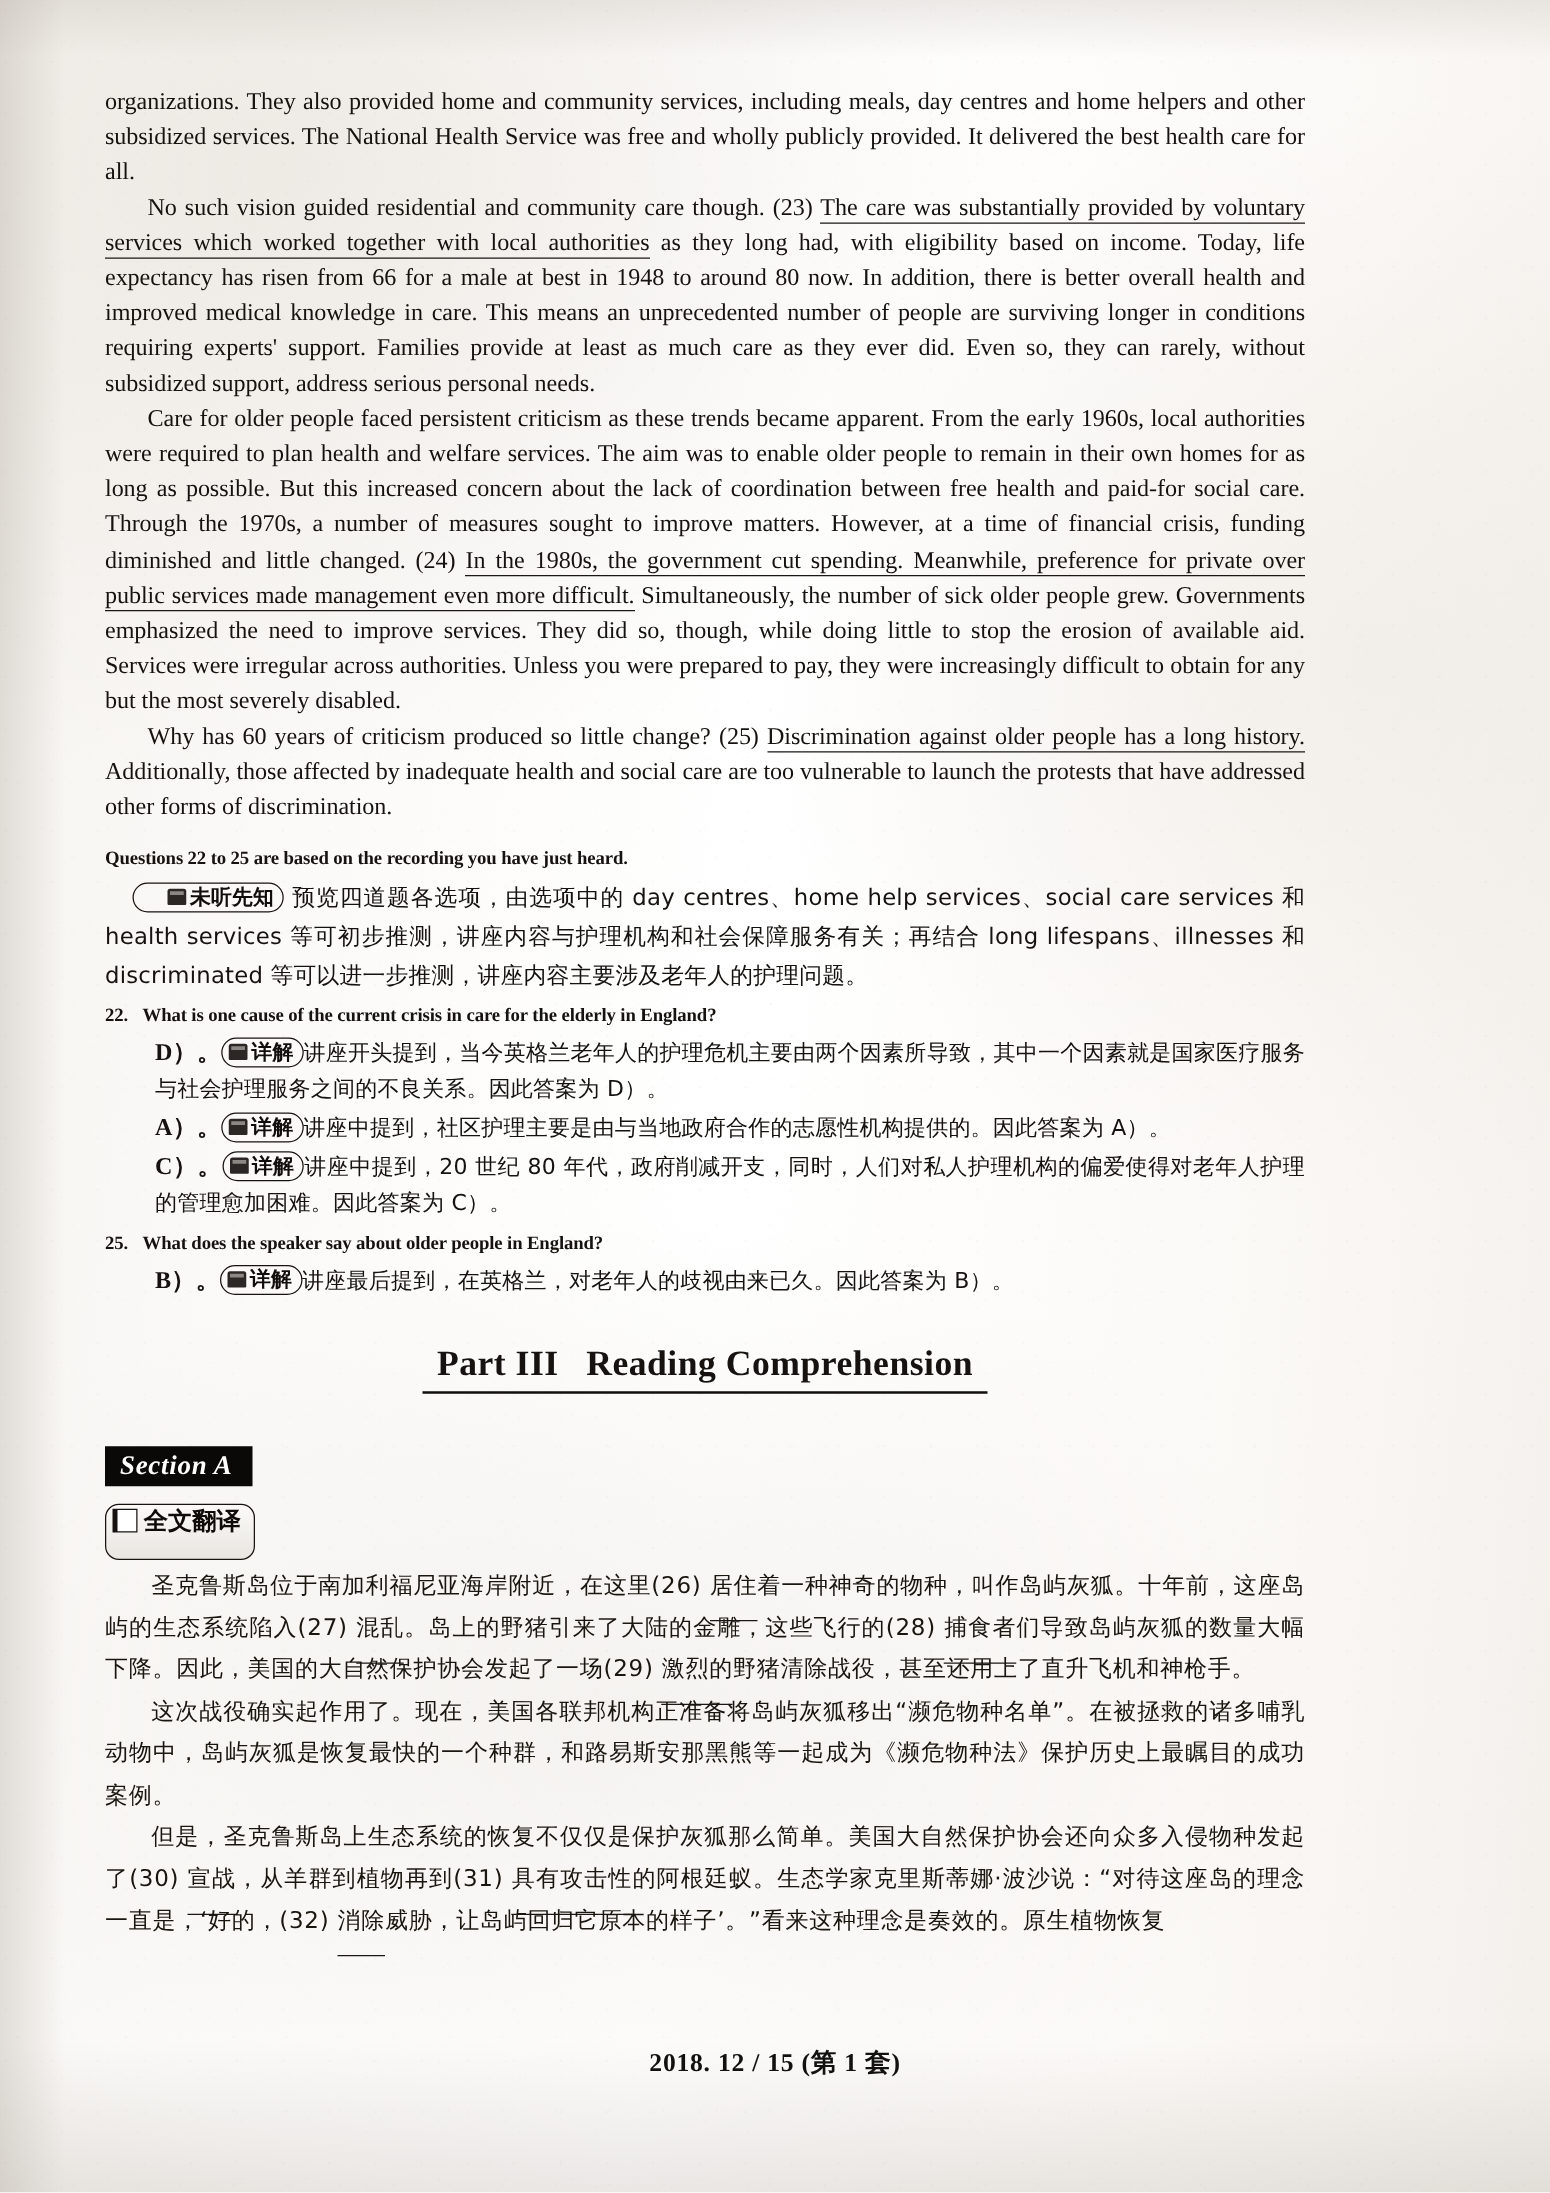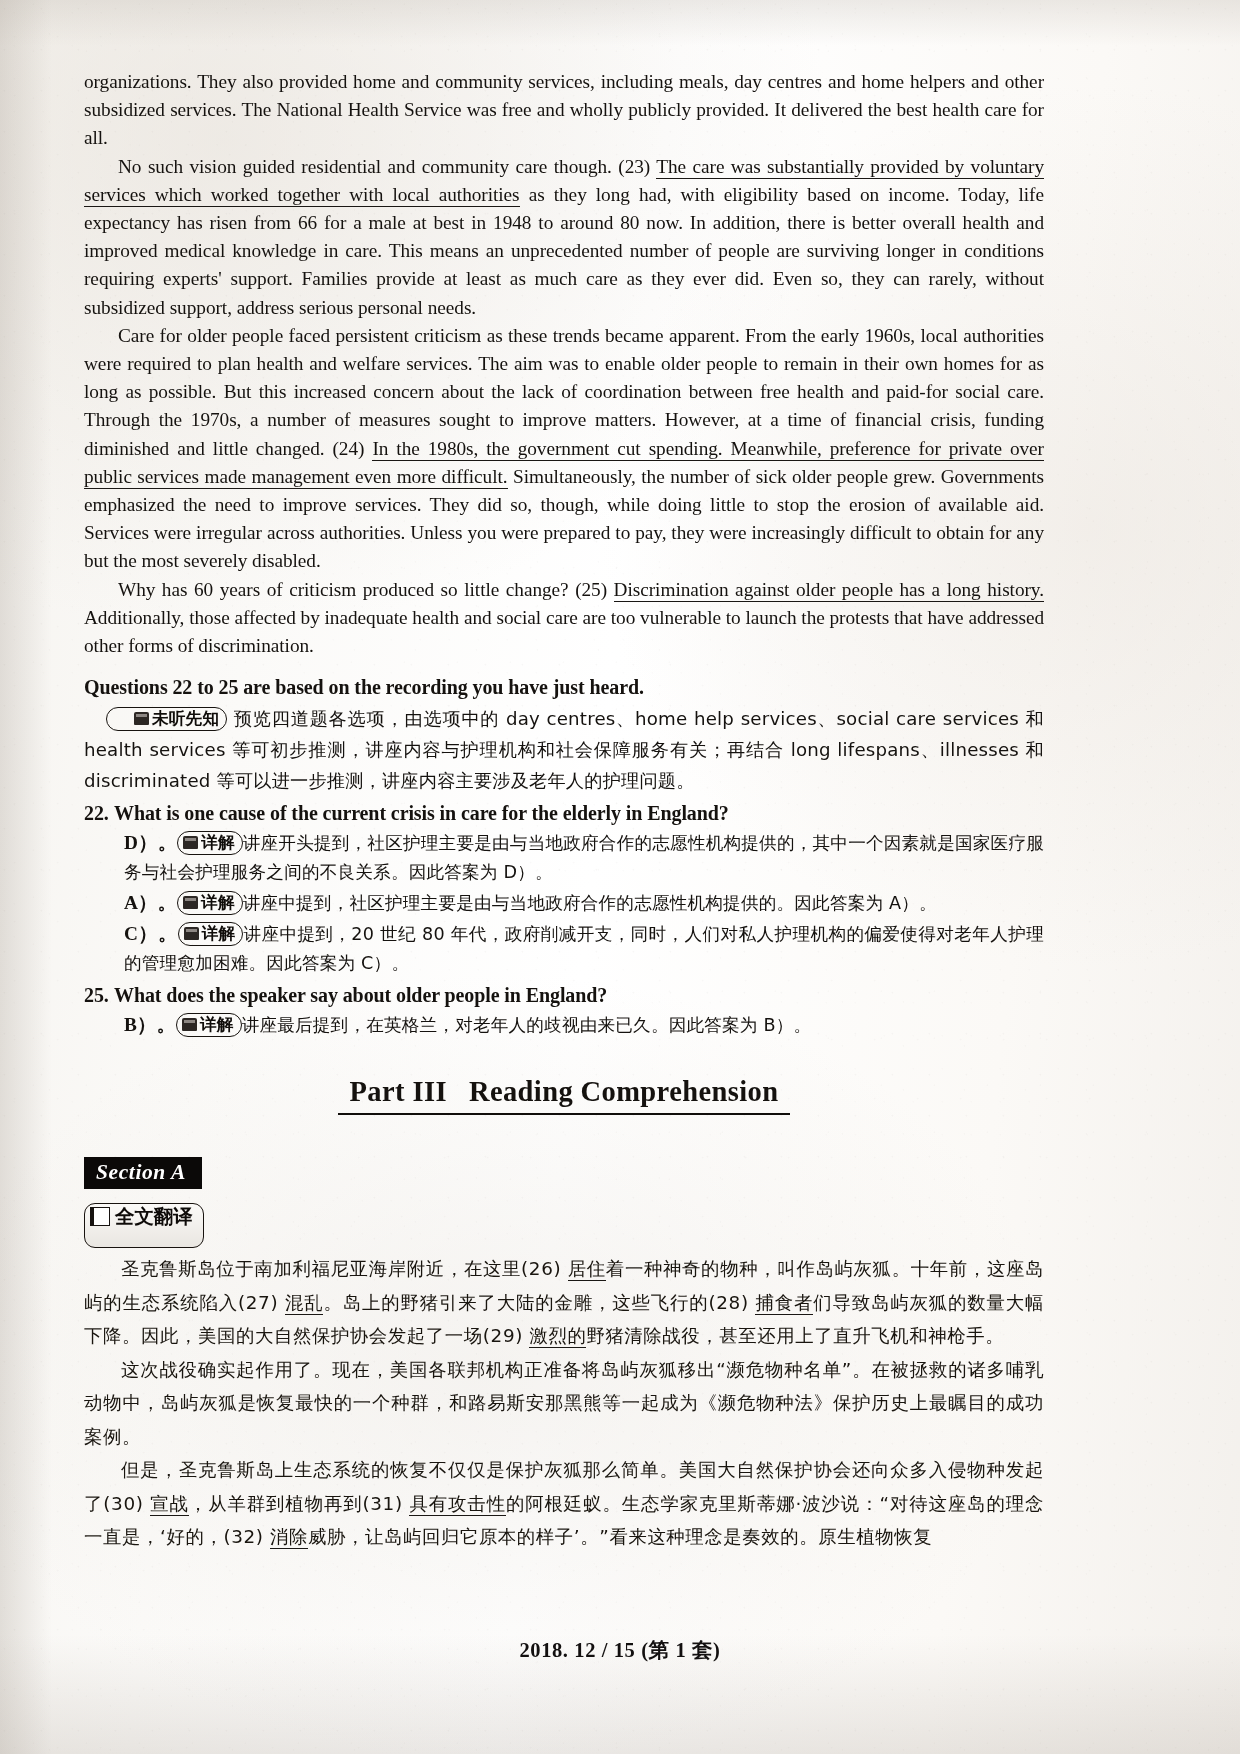--- a/index.html
+++ b/index.html
@@ -61,21 +61,21 @@
   .eng.indent { text-indent: 34px; }
   .u {
     border-bottom: 1.4px solid #1a1714;
     padding-bottom: 1px;
   }
 
   
   .qhead {
     font-family: "Liberation Serif", "DejaVu Serif", serif;
     font-weight: bold;
-    font-size: 20px;
+    font-size: 15px;
     line-height: 28px;
     margin: 3px 0 0 0;
     letter-spacing: -0.1px;
   }
   .qnum { display: inline-block; width: 30px; }
 
   .qbody {
     font-size: 18.6px;
     line-height: 28.5px;
     margin: 1px 0 0 0;
@@ -196,21 +196,21 @@
     font-size: 18.4px;
     line-height: 33.5px;
     letter-spacing: 0.6px;
     text-align: justify;
     margin: 4px 0 0 0;
     color: #19150f;
   }
   .hand p { margin: 0; text-indent: 37px; }
   .hand .u {
     border-bottom: 1.5px solid #1a1714;
-    padding-bottom: 1px;
+    padding-bottom: 17px;
   }
 
   
   .footer {
     position: absolute;
     left: 0; right: 0;
     top: 1636px;
     text-align: center;
     font-family: "Liberation Serif", "DejaVu Serif", serif;
     font-weight: bold;
@@ -253,21 +253,21 @@
 
   <p class="eng indent"><span>Care for older people faced persistent criticism as these trends became apparent. From the early 1960s, local authorities were required to plan health and welfare services. The aim was to enable older people to remain in their own homes for as long as possible. But this increased concern about the lack of coordination between free health and paid-for social care. Through the 1970s, a number of measures sought to improve matters. However, at a time of financial crisis, funding diminished and little changed. (24) </span><span class="u">In the 1980s, the government cut spending. Meanwhile, preference for private over public services made management even more difficult.</span><span> Simultaneously, the number of sick older people grew. Governments emphasized the need to improve services. They did so, though, while doing little to stop the erosion of available aid. Services were irregular across authorities. Unless you were prepared to pay, they were increasingly difficult to obtain for any but the most severely disabled.</span></p>
 
   <p class="eng indent"><span>Why has 60 years of criticism produced so little change? (25) </span><span class="u">Discrimination against older people has a long history.</span><span> Additionally, those affected by inadequate health and social care are too vulnerable to launch the protests that have addressed other forms of discrimination.</span></p>
 
   <p class="qhead" style="margin-top:13px;">Questions 22 to 25 are based on the recording you have just heard.</p>
 
   <p class="cn cn-note" style="text-indent:22px;"><span class="badge"><span class="bookmark"></span><span>未听先知</span></span> <span>预览四道题各选项，由选项中的 day centres、home help services、social care services 和 health services 等可初步推测，讲座内容与护理机构和社会保障服务有关；再结合 long lifespans、illnesses 和 discriminated 等可以进一步推测，讲座内容主要涉及老年人的护理问题。</span></p>
 
   <p class="qhead"><span class="qnum">22.</span><span>What is one cause of the current crisis in care for the elderly in England?</span></p>
-  <p class="cn qbody"><span class="ansletter">D）。</span><span class="badge"><span class="bookmark"></span><span>详解</span></span><span>讲座开头提到，社区护理主要是由与当地政府合作的志愿性机构提供的，其中一个因素就是国家医疗服务与社会护理服务之间的不良关系。因此答案为 D）。</span></p>
+  <p class="cn qbody"><span class="ansletter">D）。</span><span class="badge"><span class="bookmark"></span><span>详解</span></span><span>讲座开头提到，当今英格兰老年人的护理危机主要由两个因素所导致，其中一个因素就是国家医疗服务与社会护理服务之间的不良关系。因此答案为 D）。</span></p>
 
   <p class="cn qbody"><span class="ansletter">A）。</span><span class="badge"><span class="bookmark"></span><span>详解</span></span><span>讲座中提到，社区护理主要是由与当地政府合作的志愿性机构提供的。因此答案为 A）。</span></p>
 
   <p class="cn qbody"><span class="ansletter">C）。</span><span class="badge"><span class="bookmark"></span><span>详解</span></span><span>讲座中提到，20 世纪 80 年代，政府削减开支，同时，人们对私人护理机构的偏爱使得对老年人护理的管理愈加困难。因此答案为 C）。</span></p>
 
   <p class="qhead"><span class="qnum">25.</span><span>What does the speaker say about older people in England?</span></p>
   <p class="cn qbody"><span class="ansletter">B）。</span><span class="badge"><span class="bookmark"></span><span>详解</span></span><span>讲座最后提到，在英格兰，对老年人的歧视由来已久。因此答案为 B）。</span></p>
 
   <div class="part-title-wrap">
     <span class="part-title"><span>Part III</span><span class="gap"></span><span>Reading Comprehension</span></span>

